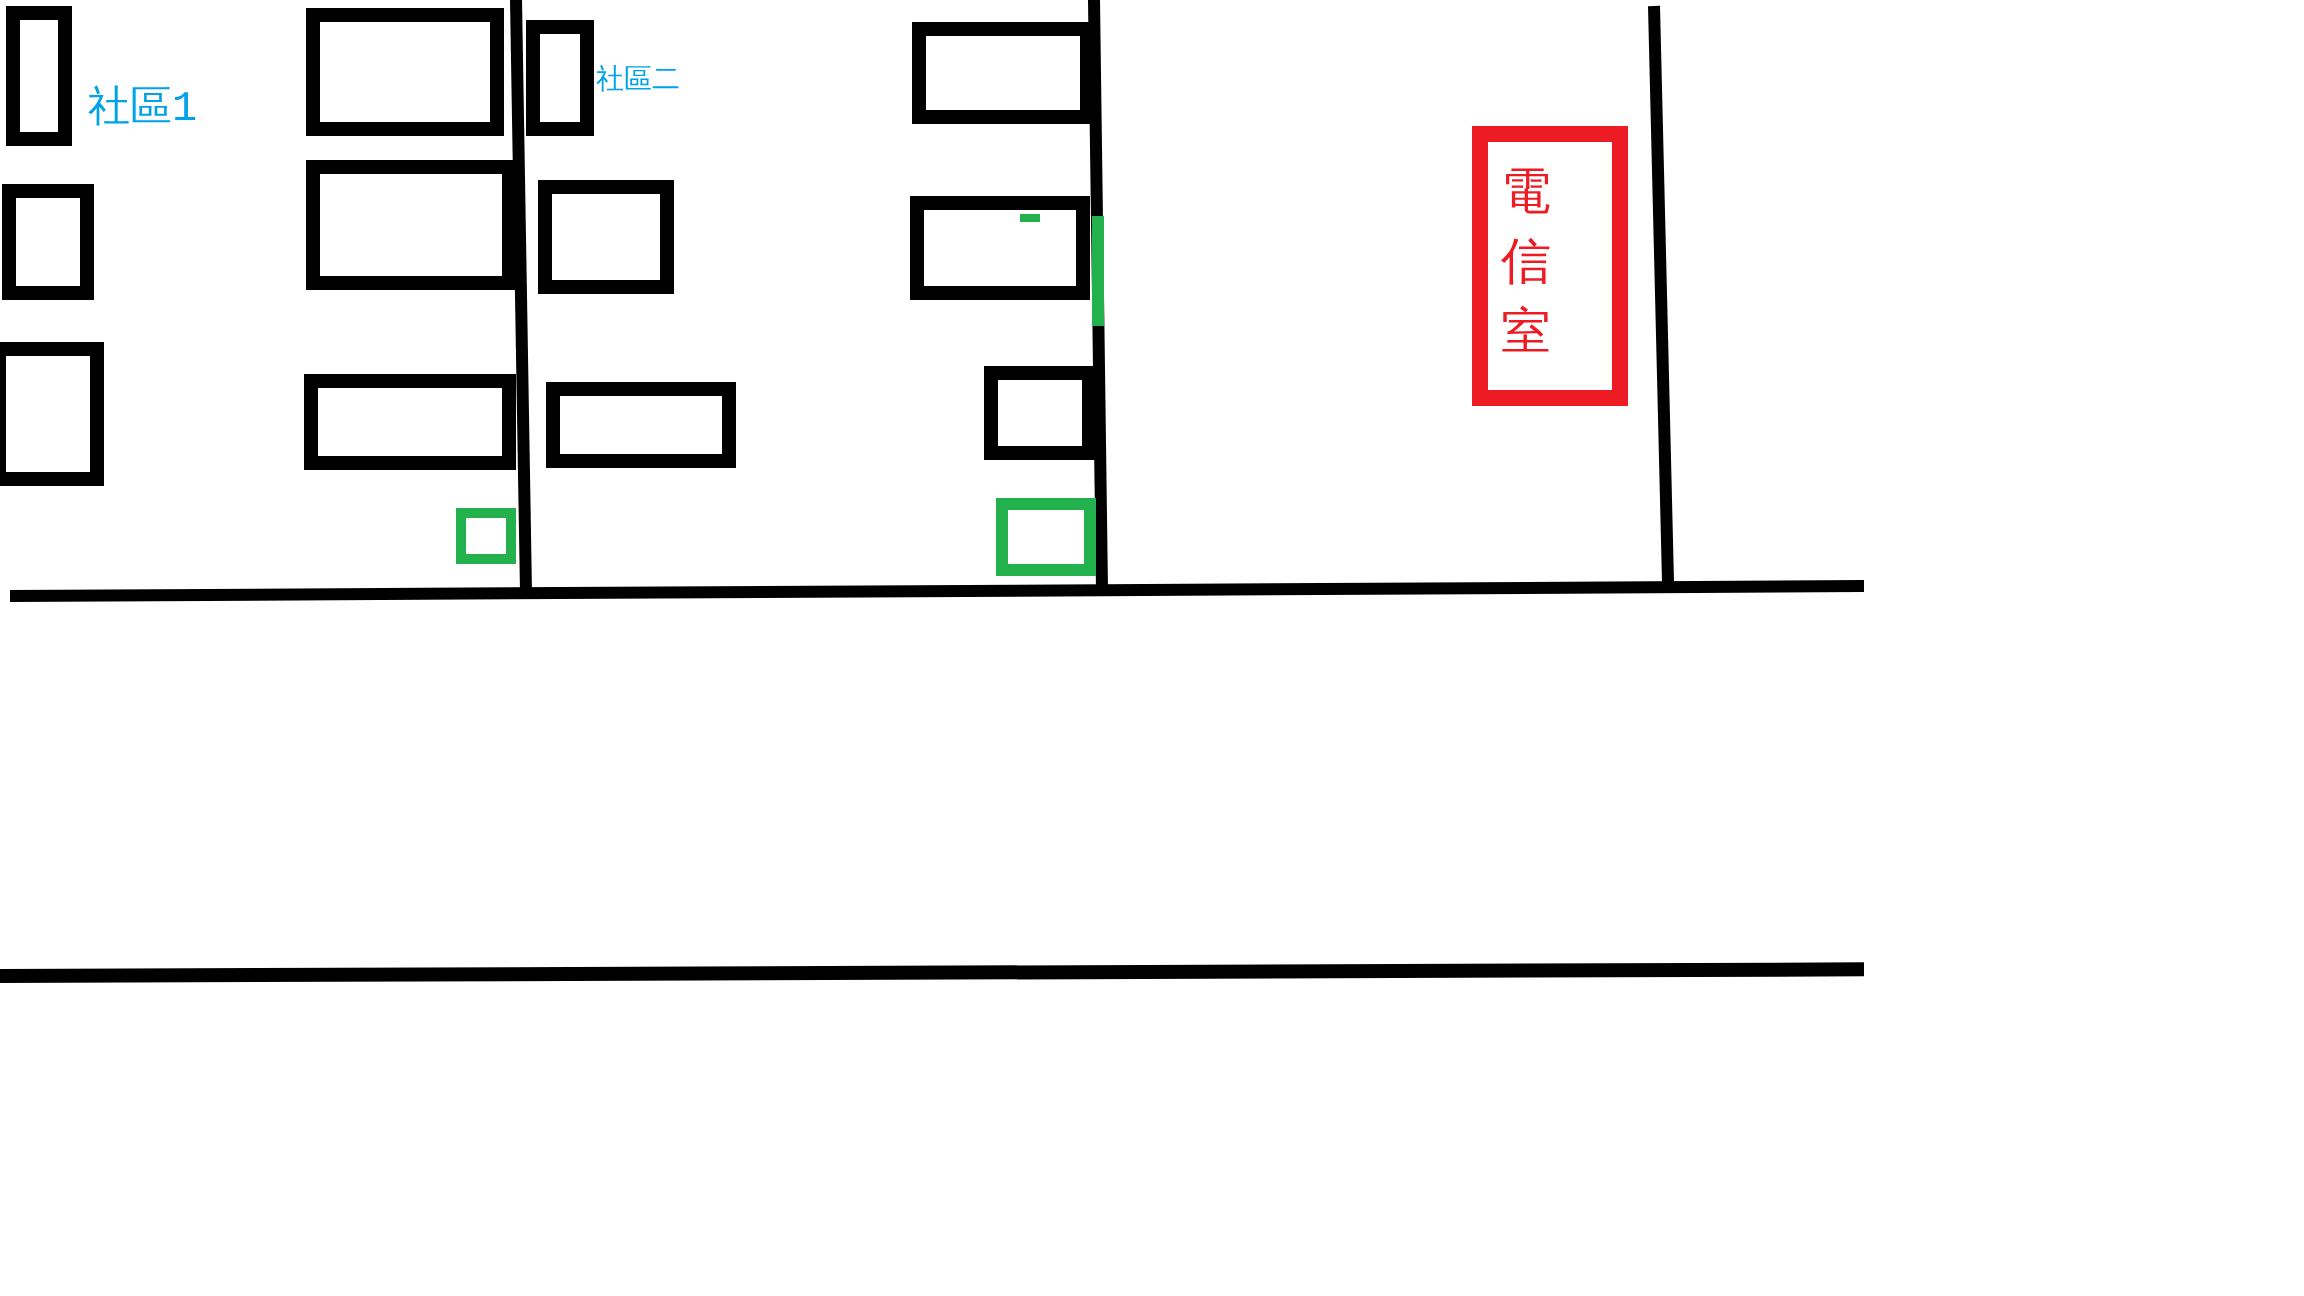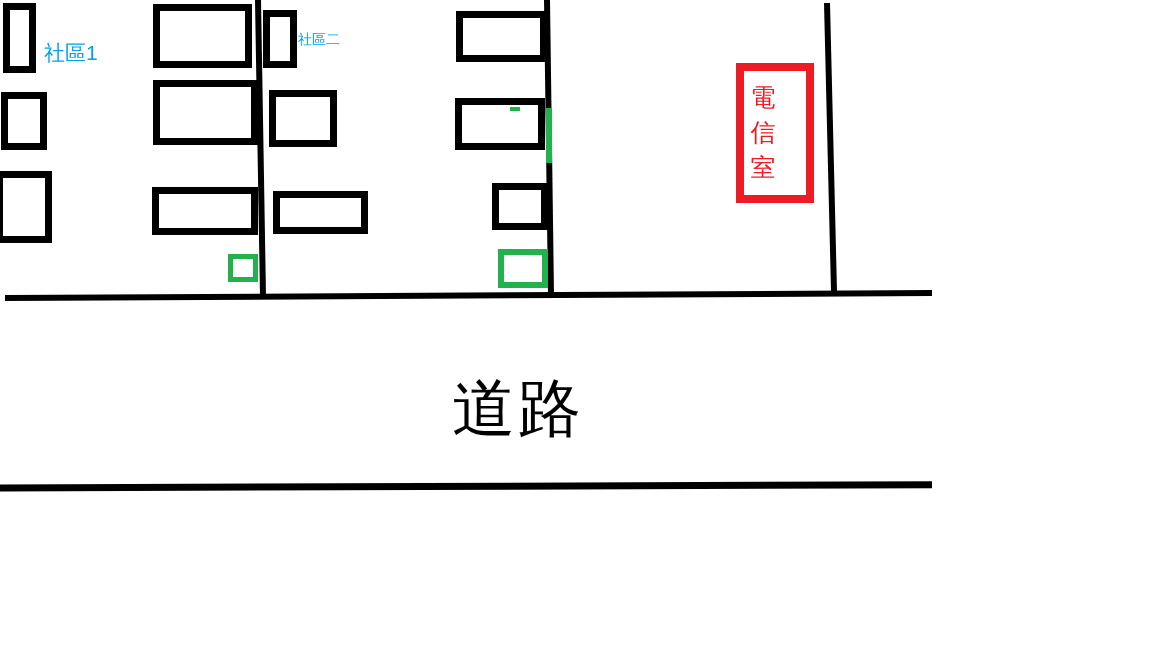--- a/index.html
+++ b/index.html
@@ -6,21 +6,21 @@
     margin: 0;
     padding: 0;
     background: #ffffff;
   }
   .canvas {
     position: relative;
     width: 932px;
     height: 648px;
     background: #ffffff;
     overflow: hidden;
-    font-family: Liberation Sans, sans-serif;
+    font-family: Liberation Mono, monospace;
   }
   .canvas svg {
     position: absolute;
     left: 0;
     top: 0;
   }
   .rect {
     position: absolute;
     box-sizing: border-box;
     border-style: solid;
@@ -90,14 +90,13 @@
     <div class="label blue" id="lbl-community1">社區1</div>
 
   <div class="label blue" id="lbl-community2">社區二</div>
 
   <div id="lbl-telecom">
     <div>電</div>
     <div>信</div>
     <div>室</div>
   </div>
 
-  <div class="label" id="lbl-road">道路</div>
 </div>
 
 </body></html>

